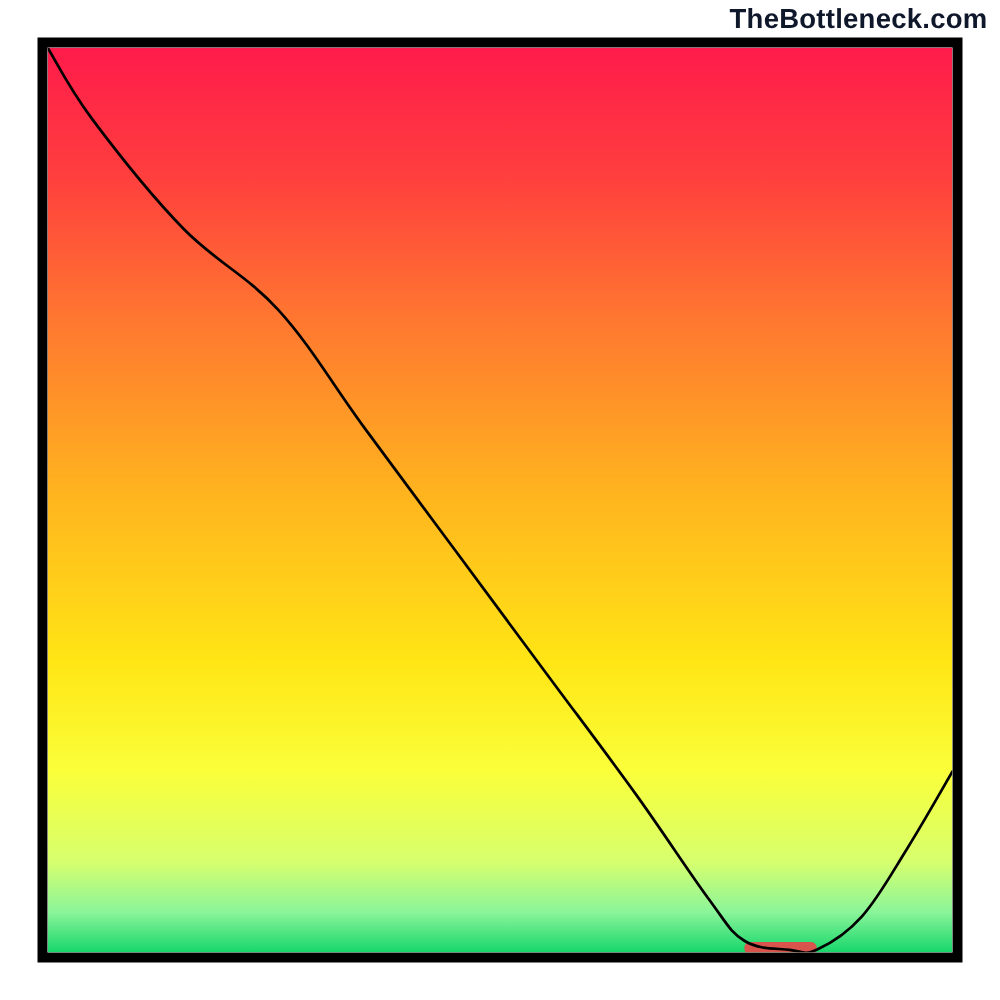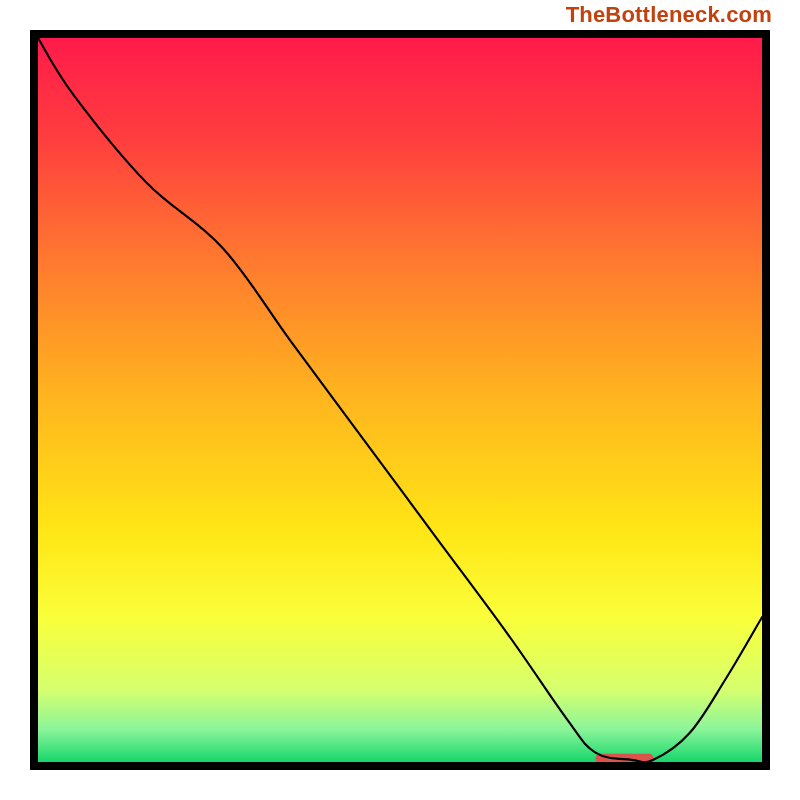--- a/index.html
+++ b/index.html
@@ -12,24 +12,24 @@
     overflow: hidden;
   }
   .stage {
     position: relative;
     width: 800px;
     height: 800px;
   }
   .watermark {
     position: absolute;
     top: 2px;
-    right: 28px;
+    right: 10px;
     font-size: 22px;
     font-weight: 600;
-    color: #c2410c;
+    color: #0f172a;
     letter-spacing: 0.2px;
   }
   .plot-box {
     position: absolute;
     left: 30px;
     top: 30px;
     width: 740px;
     height: 740px;
     border: 8px solid #000;
     box-sizing: border-box;

